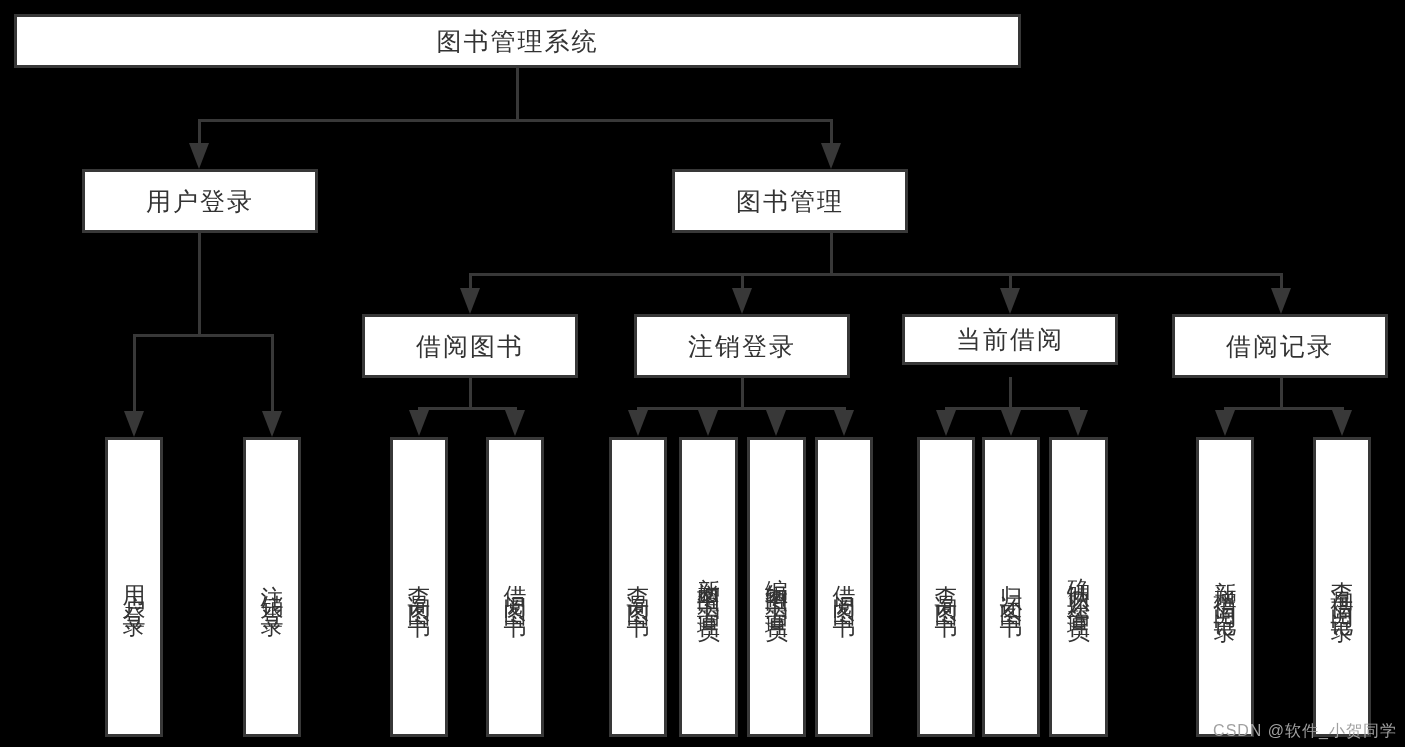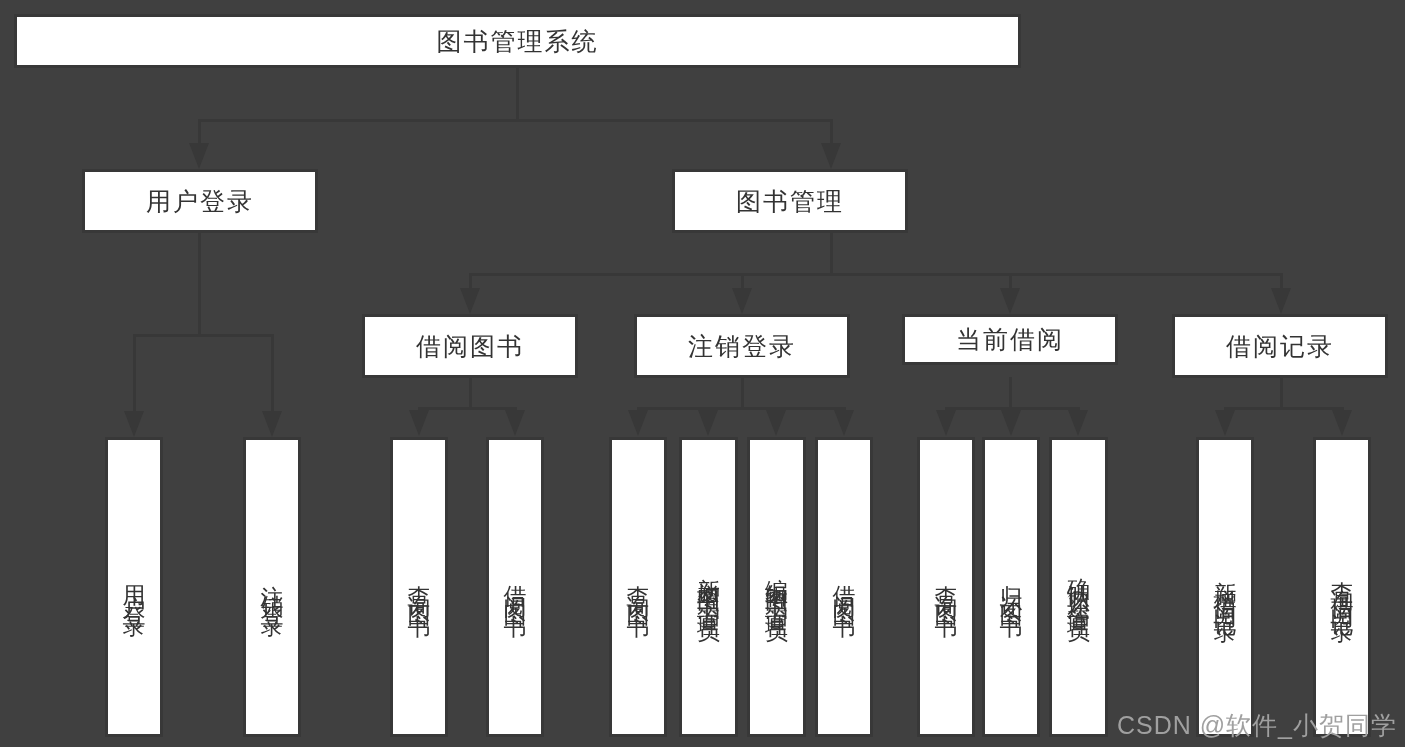--- a/index.html
+++ b/index.html
@@ -1,17 +1,17 @@
 <!DOCTYPE html>
 <html><head>
 <meta charset="utf-8">
 <style>
   html,body{margin:0;padding:0;background:#ffffff;}
   .canvas{
-    position:relative;width:1405px;height:747px;background:#404040;overflow:hidden;
+    position:relative;width:1405px;height:747px;background:#000000;overflow:hidden;
     font-family:"Liberation Sans","DejaVu Sans",sans-serif;color:#333333;
   }
   .box{
     position:absolute;background:#ffffff;border:3px solid #383838;
     display:flex;align-items:center;justify-content:center;box-sizing:border-box;
   }
   .node-label{font-size:25px;letter-spacing:2px;white-space:nowrap;}
   .leaf .leaf-label{
     writing-mode:vertical-rl;text-orientation:mixed;
     font-size:23px;line-height:1;white-space:nowrap;
@@ -21,21 +21,21 @@
   .sp-sm .leaf-label{letter-spacing:6px;}
   .hline,.vline{position:absolute;background:#383838;}
   .hline{height:3px;}
   .vline{width:3px;}
   .arrow{
     position:absolute;width:0;height:0;
     border-left:10px solid transparent;border-right:10px solid transparent;
     border-top:26px solid #383838;
   }
   .watermark{
-    position:absolute;right:8px;bottom:5px;font-size:25px;color:#a0a0a0;
+    position:absolute;right:8px;bottom:5px;font-size:16px;color:#a0a0a0;
     letter-spacing:1px;white-space:nowrap;
   }
 </style>
 </head>
 <body>
 
 <div class="canvas">
 
   <div class="box" style="left:14px;top:14px;width:1007px;height:54px;">
     <span class="node-label">图书管理系统</span>

